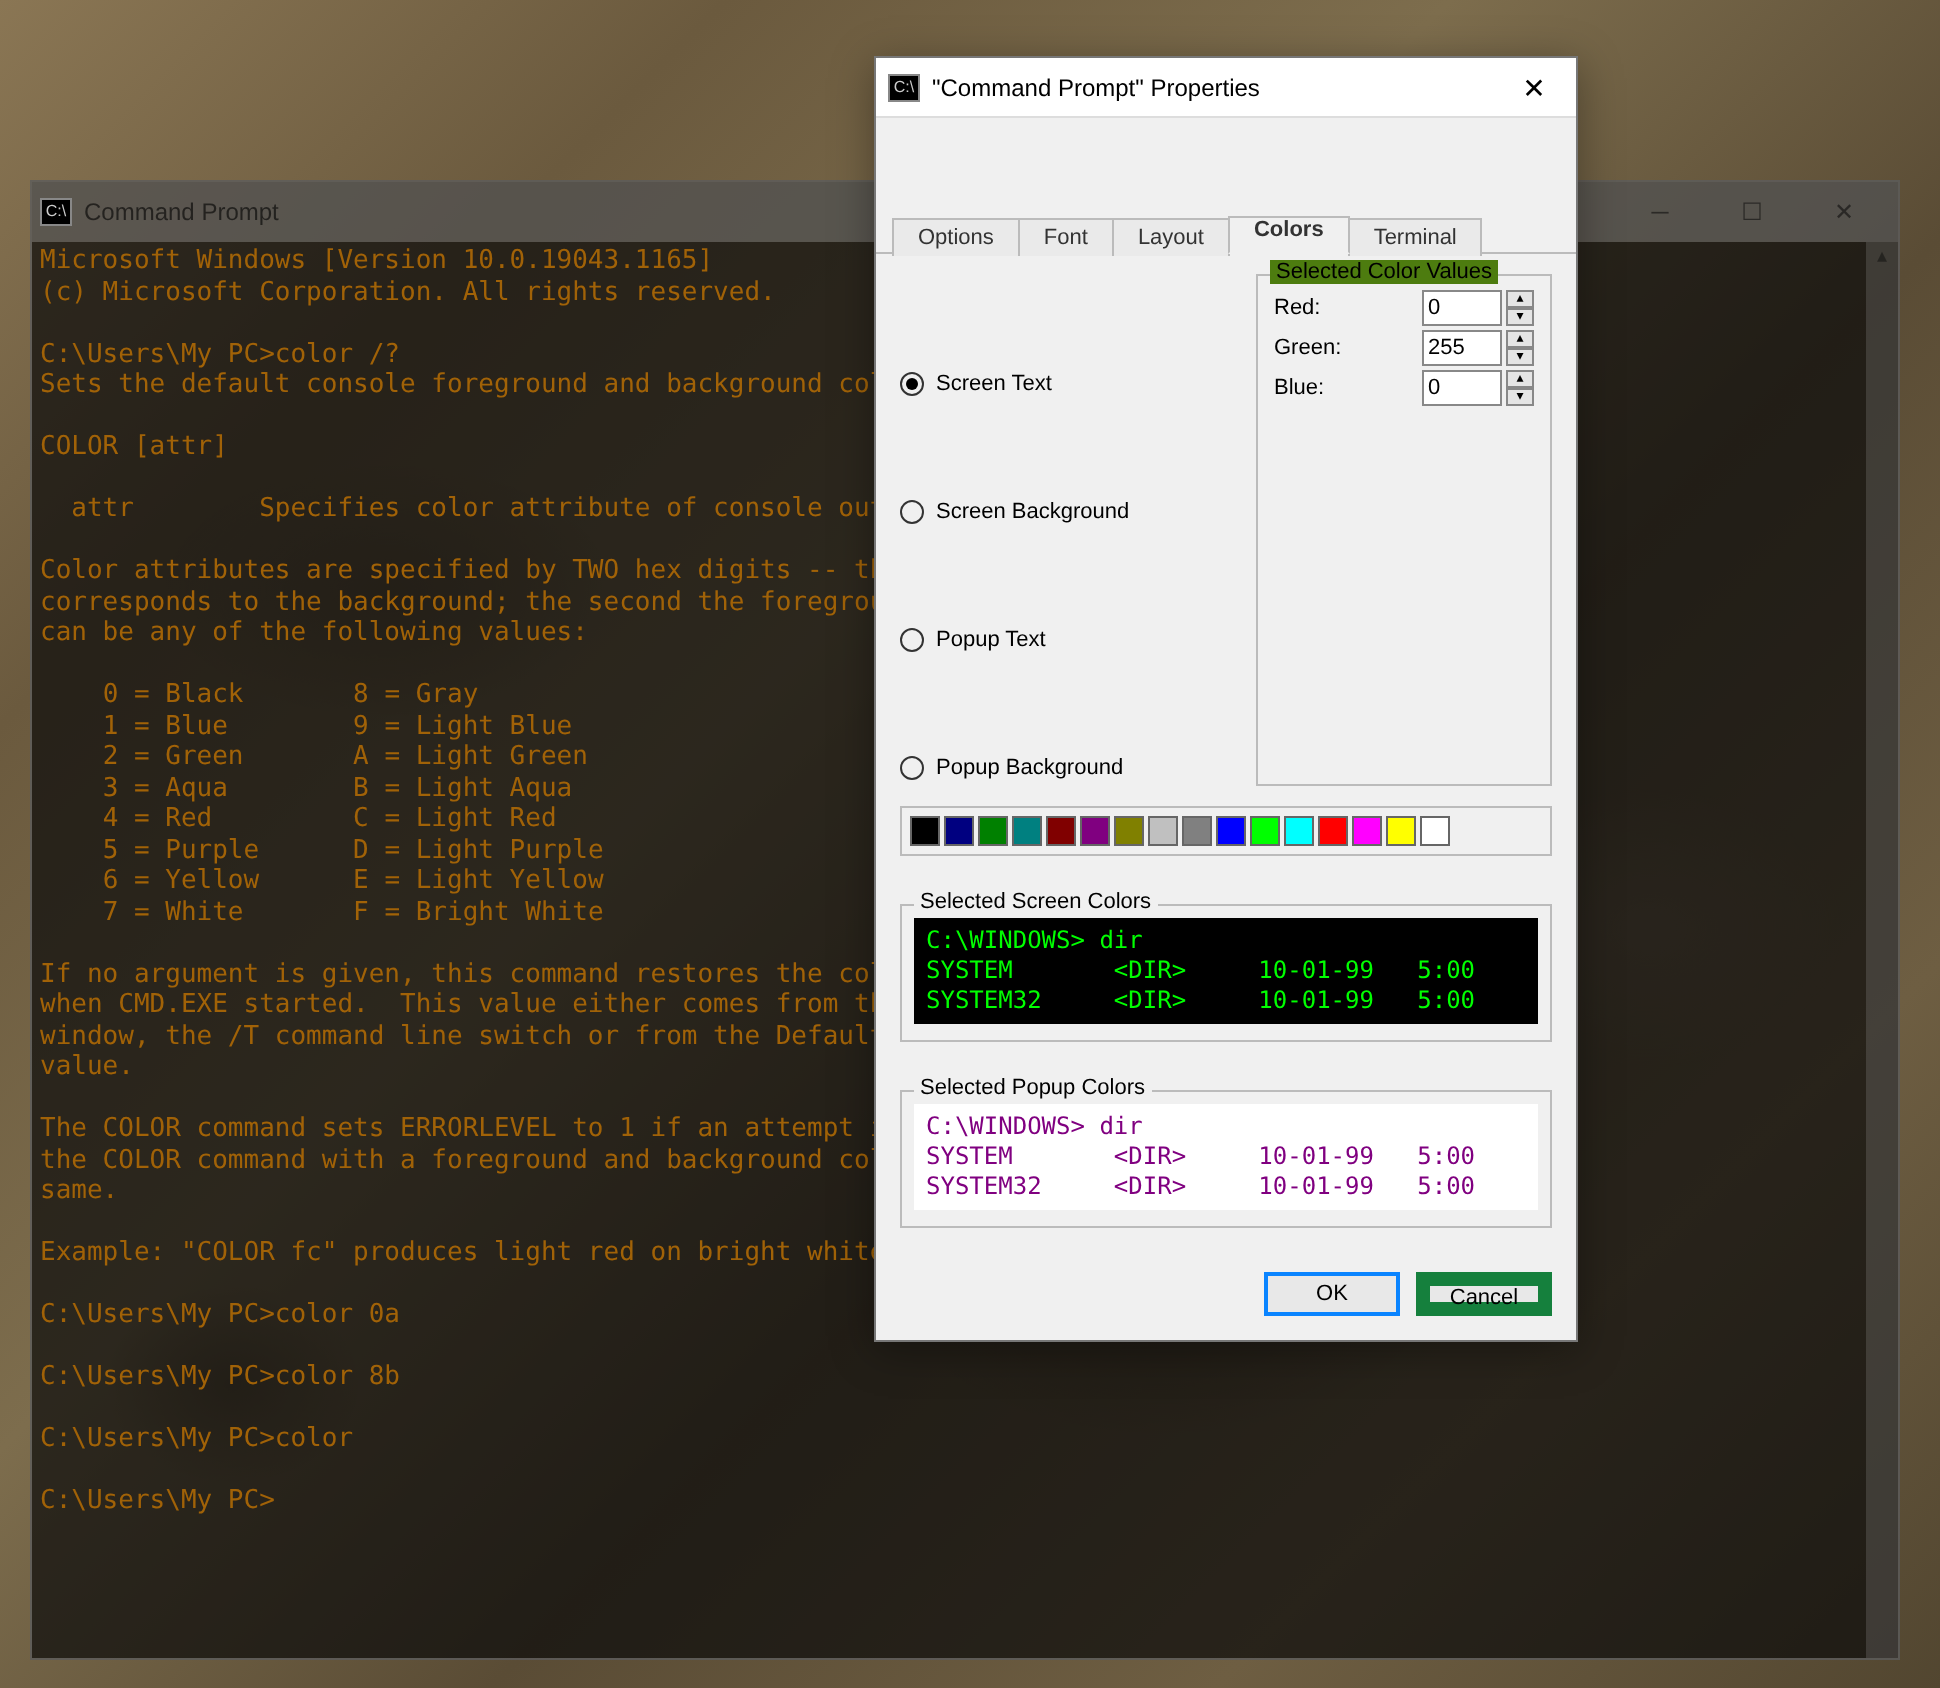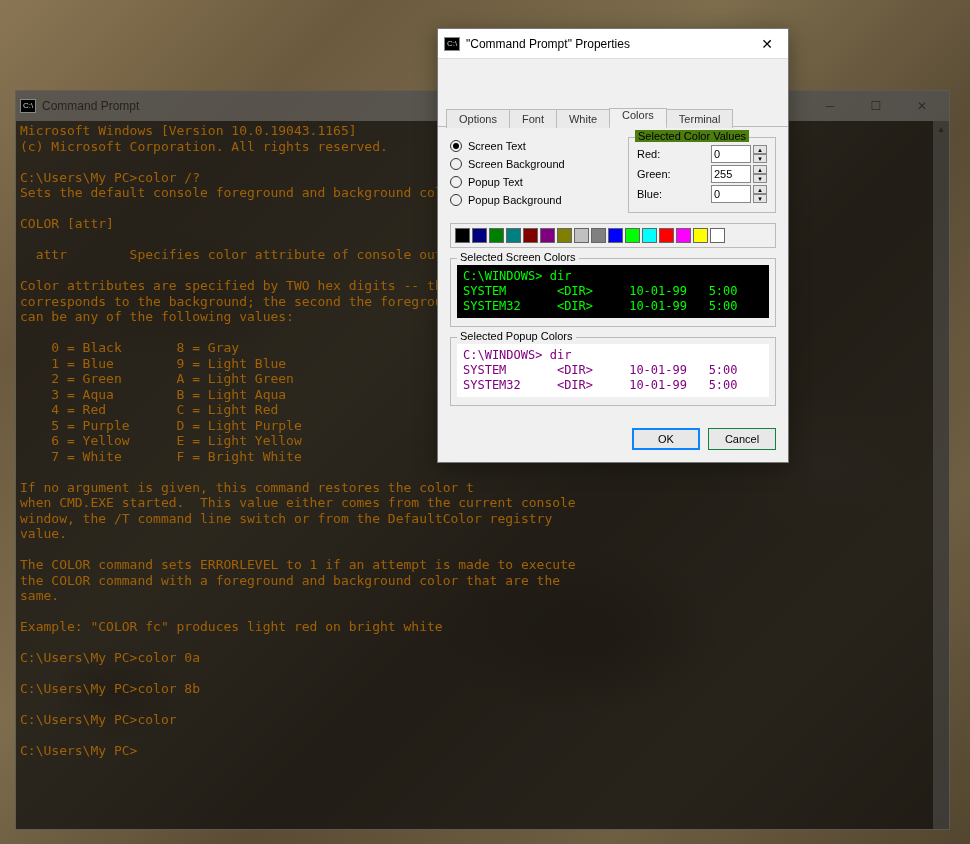--- a/index.html
+++ b/index.html
@@ -41,53 +41,53 @@
   position: absolute; left: 437px; top: 28px; width: 352px;
   background: #f0f0f0; border: 1px solid #777;
   box-shadow: 0 4px 20px rgba(0,0,0,.35);
 }
 .props-title { height: 30px; display: flex; align-items: center; padding: 0 6px; background: #fff; border-bottom: 1px solid #ddd; }
 .props-title .icon { width: 16px; height: 14px; background: #000; border: 1px solid #888; margin-right: 6px; color: #ccc; font-size: 8px; line-height: 12px; text-align: center; }
 .props-title .t { flex: 1; font-size: 12px; }
 .props-title .x { width: 30px; text-align: center; font-size: 14px; }
 .tabs { display: flex; border-bottom: 1px solid #bbb; padding: 6px 8px 0 8px; gap: 0; }
 .tab { padding: 0 12px 4px 12px; border: 1px solid #bbb; border-bottom: none; background: #f0f0f0; margin-right: -1px; font-size: 11px; color: #333; position: relative; top: 1px; margin-top: 42px; }
-.tab.active { background: #f0f0f0; border-bottom: 1px solid #f0f0f0; z-index: 2; font-weight: 400; }
+.tab.active { background: #f0f0f0; border-bottom: 1px solid #f0f0f0; z-index: 2; font-weight: 700; }
 .tab:not(.active) { background: #eaeaea; top: 2px; padding-top: 3px; padding-bottom: 3px; }
 .panel { padding: 10px 12px 12px 12px; }
 .top-row { display: flex; gap: 10px; }
 .radio-col { flex: 1; }
-.radio-row { display: flex; align-items: center; height: 18px; font-size: 11px; color: #000; }
+.radio-row { display: flex; align-items: center; height: 18px; font-size: 11px; color: #000; margin-top: 46px; }
 .radio { width: 12px; height: 12px; border: 1px solid #333; border-radius: 50%; margin-right: 6px; display: inline-flex; align-items: center; justify-content: center; }
 .radio.on::after { content: ""; width: 6px; height: 6px; background: #000; border-radius: 50%; }
 .scv-group { border: 1px solid #bbb; padding: 6px 8px 8px 8px; width: 148px; position: relative; }
 .scv-group .legend { position: absolute; top: -8px; left: 6px; background: #4d7c0f; padding: 0 3px; font-size: 11px; color: #000; }
 .scv-row { display: flex; align-items: center; justify-content: space-between; height: 20px; font-size: 11px; }
 .spin { display: flex; align-items: center; }
 .spin input { width: 40px; height: 18px; font-size: 11px; text-align: left; padding: 0 2px; border: 1px solid #888; }
 .spin .arrows { display: flex; flex-direction: column; margin-left: 2px; }
 .spin .arrows span { width: 14px; height: 9px; border: 1px solid #888; background: #e5e5e5; font-size: 7px; line-height: 7px; text-align: center; }
 
 .swatches { margin-top: 10px; border: 1px solid #bbb; padding: 4px; display: flex; gap: 2px; }
 .swatch { width: 15px; height: 15px; border: 1px solid #666; }
 
-.group { border: 1px solid #bbb; padding: 6px 6px 8px 6px; margin-top: 10px; position: relative; }
+.group { border: 1px solid #bbb; padding: 6px 6px 8px 6px; margin-top: 24px; position: relative; }
 .group .legend { position: absolute; top: -8px; left: 6px; background: #f0f0f0; padding: 0 3px; font-size: 11px; color: #000; }
 .console-preview { font-family: Consolas, monospace; font-size: 12px; padding: 4px 6px; line-height: 15px; white-space: pre; overflow: hidden; }
 .console-preview.black { background: #000; color: #00ff00; }
 .console-preview.white { background: #fff; color: #800080; }
 
 .opacity-row { display: flex; align-items: center; gap: 8px; font-size: 11px; }
 .slider { flex: 1; height: 20px; position: relative; }
 .slider-track { position: absolute; top: 9px; left: 0; right: 0; height: 3px; background: #c8c8c8; border-radius: 2px; }
 .slider-thumb { position: absolute; top: 3px; width: 11px; height: 18px; background: #0a84ff; border-radius: 2px; }
 .opacity-input { width: 36px; height: 18px; border: 1px solid #888; font-size: 11px; text-align: right; padding: 0 3px; }
 
 .dialog-buttons { display: flex; justify-content: flex-end; gap: 8px; padding: 10px 12px 12px 0; margin-left: 32px; }
-.dlg-btn { width: 68px; height: 22px; border: 1px solid #15803d; background: #e8e8e8; font-size: 11px; }
+.dlg-btn { width: 68px; height: 22px; border: 7px solid #15803d; background: #e8e8e8; font-size: 11px; }
 .dlg-btn.ok { border: 2px solid #0a84ff; }
 
 </style>
 </head>
 <body>
 
 <div class="map-texture"></div>
 
 <div class="cmd-window">
   <div class="cmd-titlebar">
@@ -145,21 +145,21 @@
 
 <div class="props">
   <div class="props-title">
     <div class="icon">C:\</div>
     <div class="t">"Command Prompt" Properties</div>
     <div class="x">✕</div>
   </div>
   <div class="tabs">
     <div class="tab">Options</div>
     <div class="tab">Font</div>
-    <div class="tab">White</div>
+    <div class="tab">Layout</div>
     <div class="tab active">Colors</div>
     <div class="tab">Terminal</div>
   </div>
   <div class="panel">
     <div class="top-row">
       <div class="radio-col">
         <div class="radio-row">
             <span class="radio on"></span>
             <span>Screen Text</span>
           </div>

